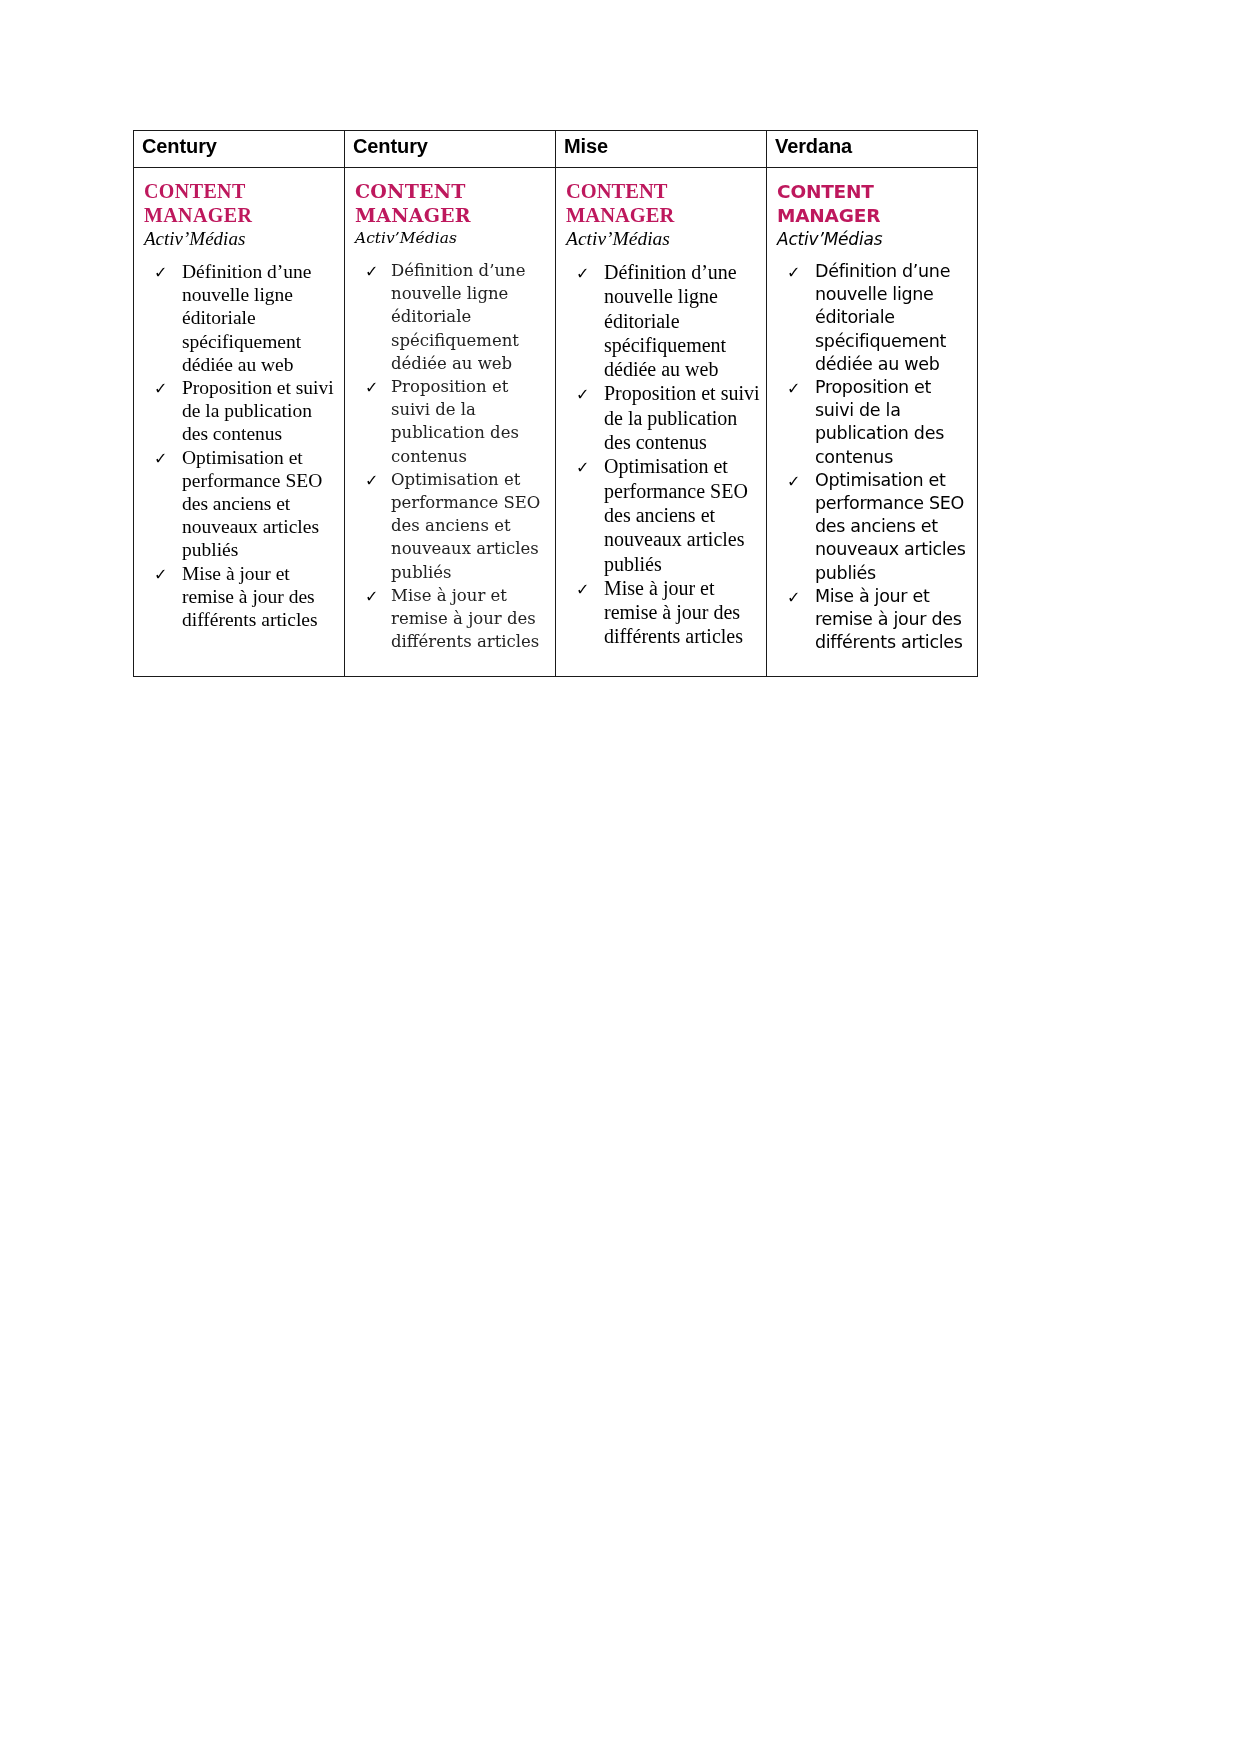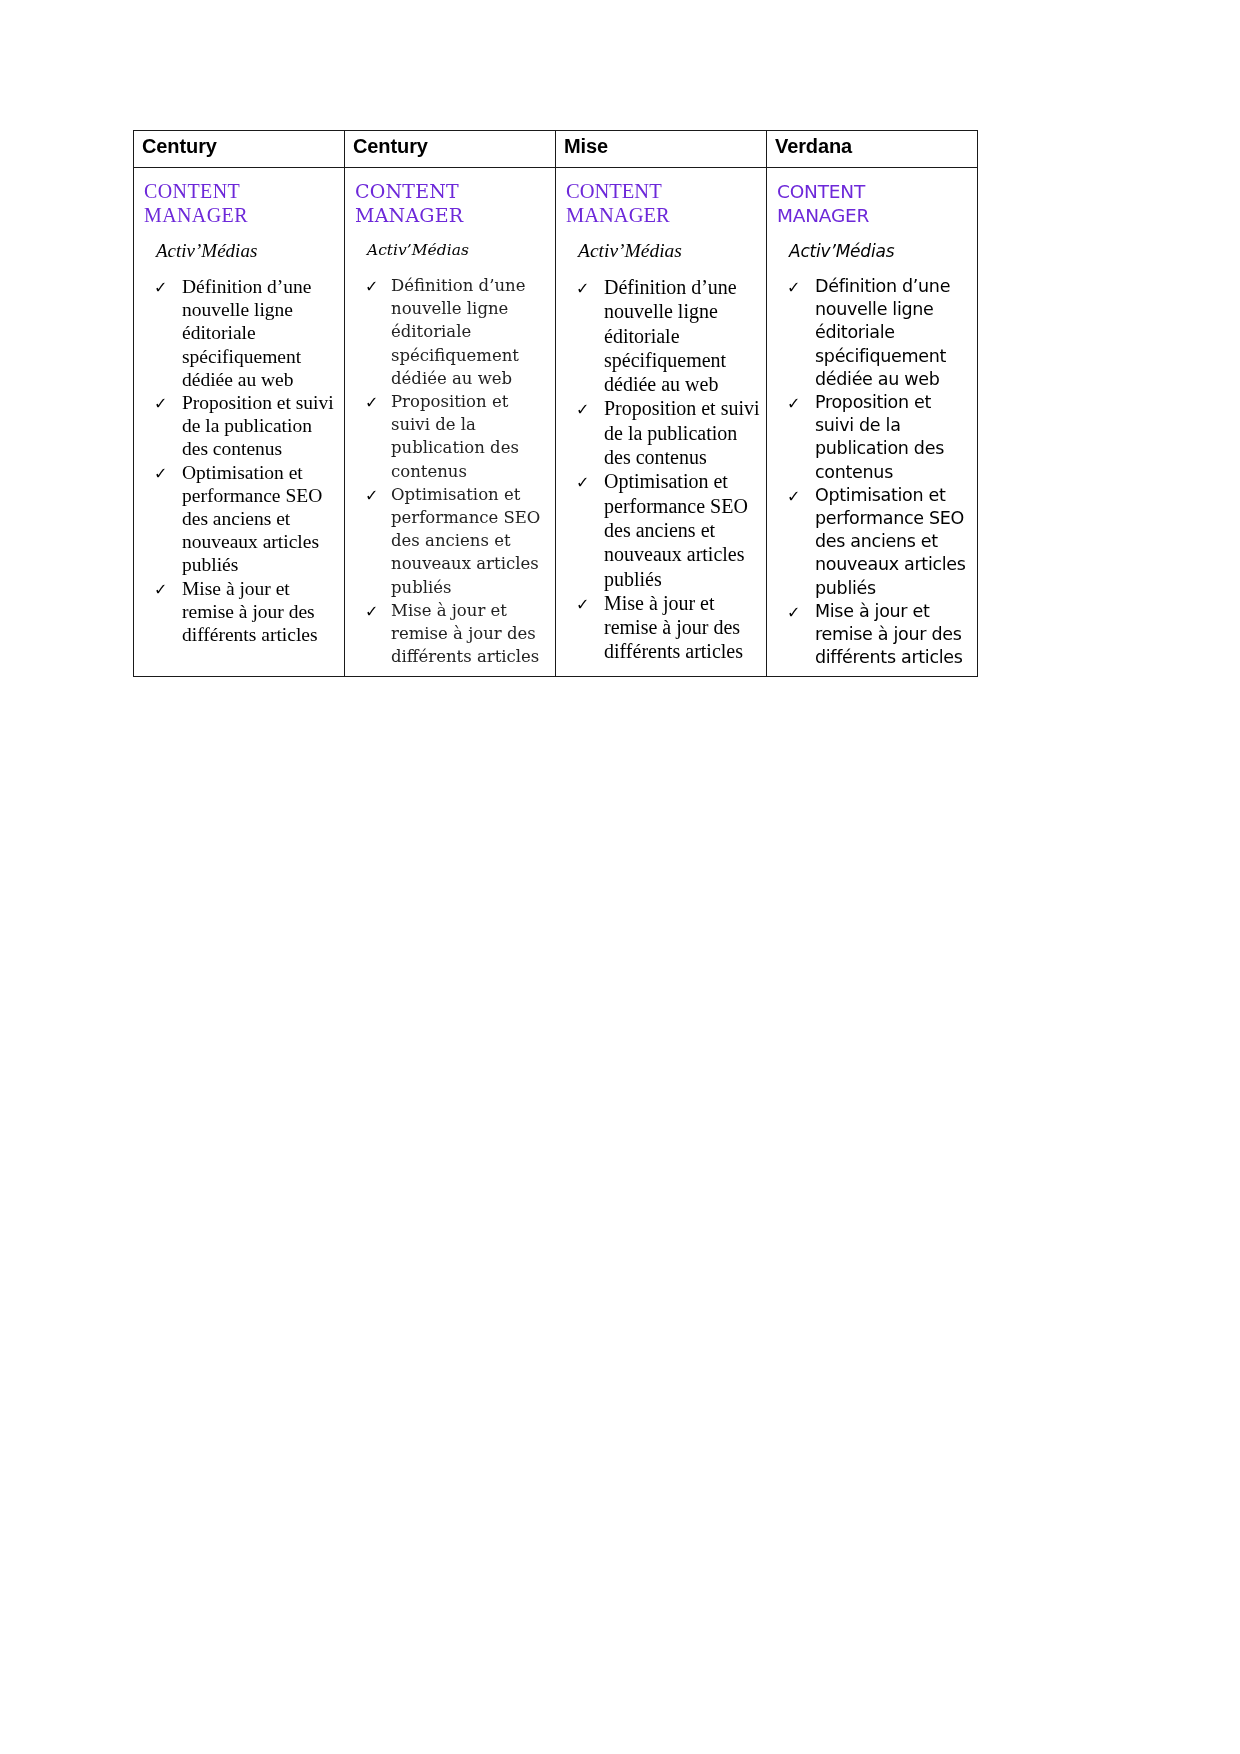--- a/index.html
+++ b/index.html
@@ -60,28 +60,28 @@
     height: 490px;
     padding: 12px 6px 6px 10px !important;
     position: relative;
   }
   .cell-inner {
     position: relative;
     width: 100%;
   }
 
   .job-title {
-    color: #6d28d9;
-    font-weight: normal;
+    color: #be185d;
+    font-weight: bold;
     margin: 0;
   }
   .company {
     font-style: italic;
     color: #000000;
-    margin: 12px;
+    margin: 0;
   }
 
   ul.task-list {
     list-style: none;
     margin: 0;
     padding: 0;
   }
   ul.task-list li {
     position: relative;
     margin: 0;

